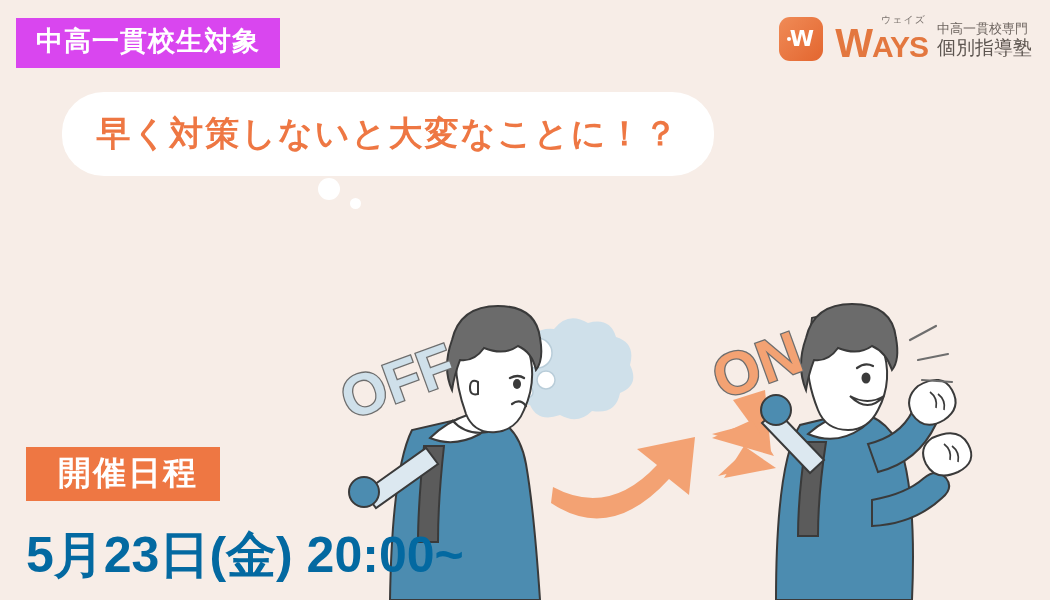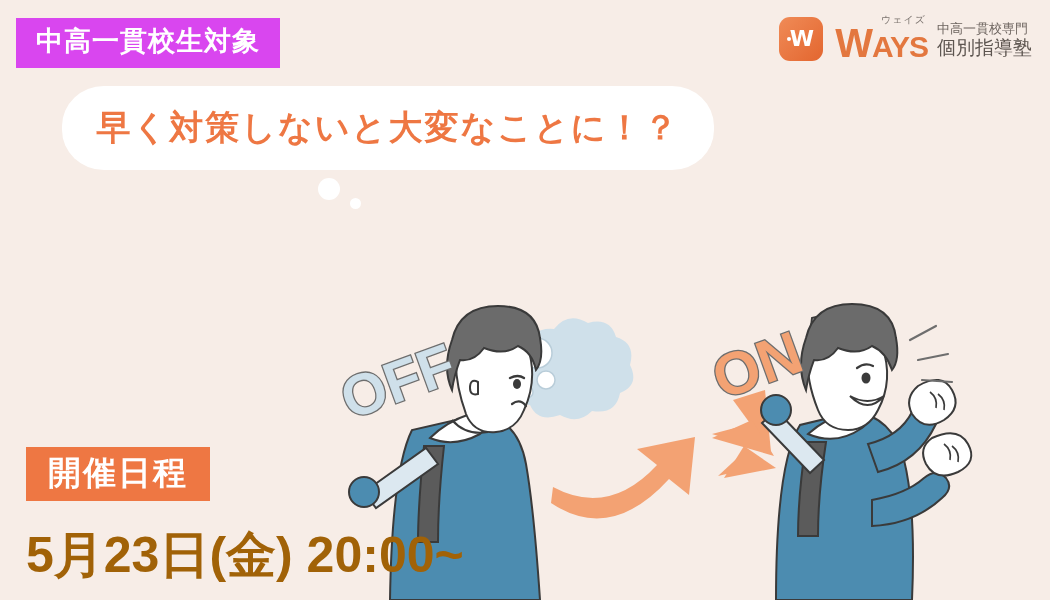--- a/index.html
+++ b/index.html
@@ -62,21 +62,21 @@
     font-weight:bold;
     font-size:40px;
     line-height:0.95;
     letter-spacing:-1px;
     margin-top:8px;
   }
   #logo-ways .ways .sm { font-size:30px; }
 
   
   #speech-bubble {
-    position:absolute; left:62px; top:86px;
+    position:absolute; left:62px; top:92px;
     width:652px; height:84px;
     background:#FFFFFF;
     border-radius:42px / 40px;
     display:flex; align-items:center; justify-content:center;
   }
   #speech-text {
     color:#EE7743;
     font-size:34px;
     font-weight:bold;
     letter-spacing:2px;
@@ -101,27 +101,27 @@
     line-height:1.05;
   }
 
   
   #schedule-badge {
     position:absolute; left:26px; top:447px;
     background:#EE7743;
     color:#FFFFFF;
     font-size:33px; font-weight:bold;
     letter-spacing:2px;
-    padding:8px 22px 10px 22px;
+    padding:8px 22px 10px 32px;
     white-space:nowrap;
     line-height:1.1;
   }
   #schedule-date {
     position:absolute; left:26px; top:528px;
-    color:#a16207;
+    color:#0369a1;
     font-size:50px; font-weight:bold;
     letter-spacing:0px;
     white-space:nowrap;
     line-height:1.1;
   }
 
   
   #art { position:absolute; left:0; top:0; width:1050px; height:600px; pointer-events:none; }
 </style>
 </head>

